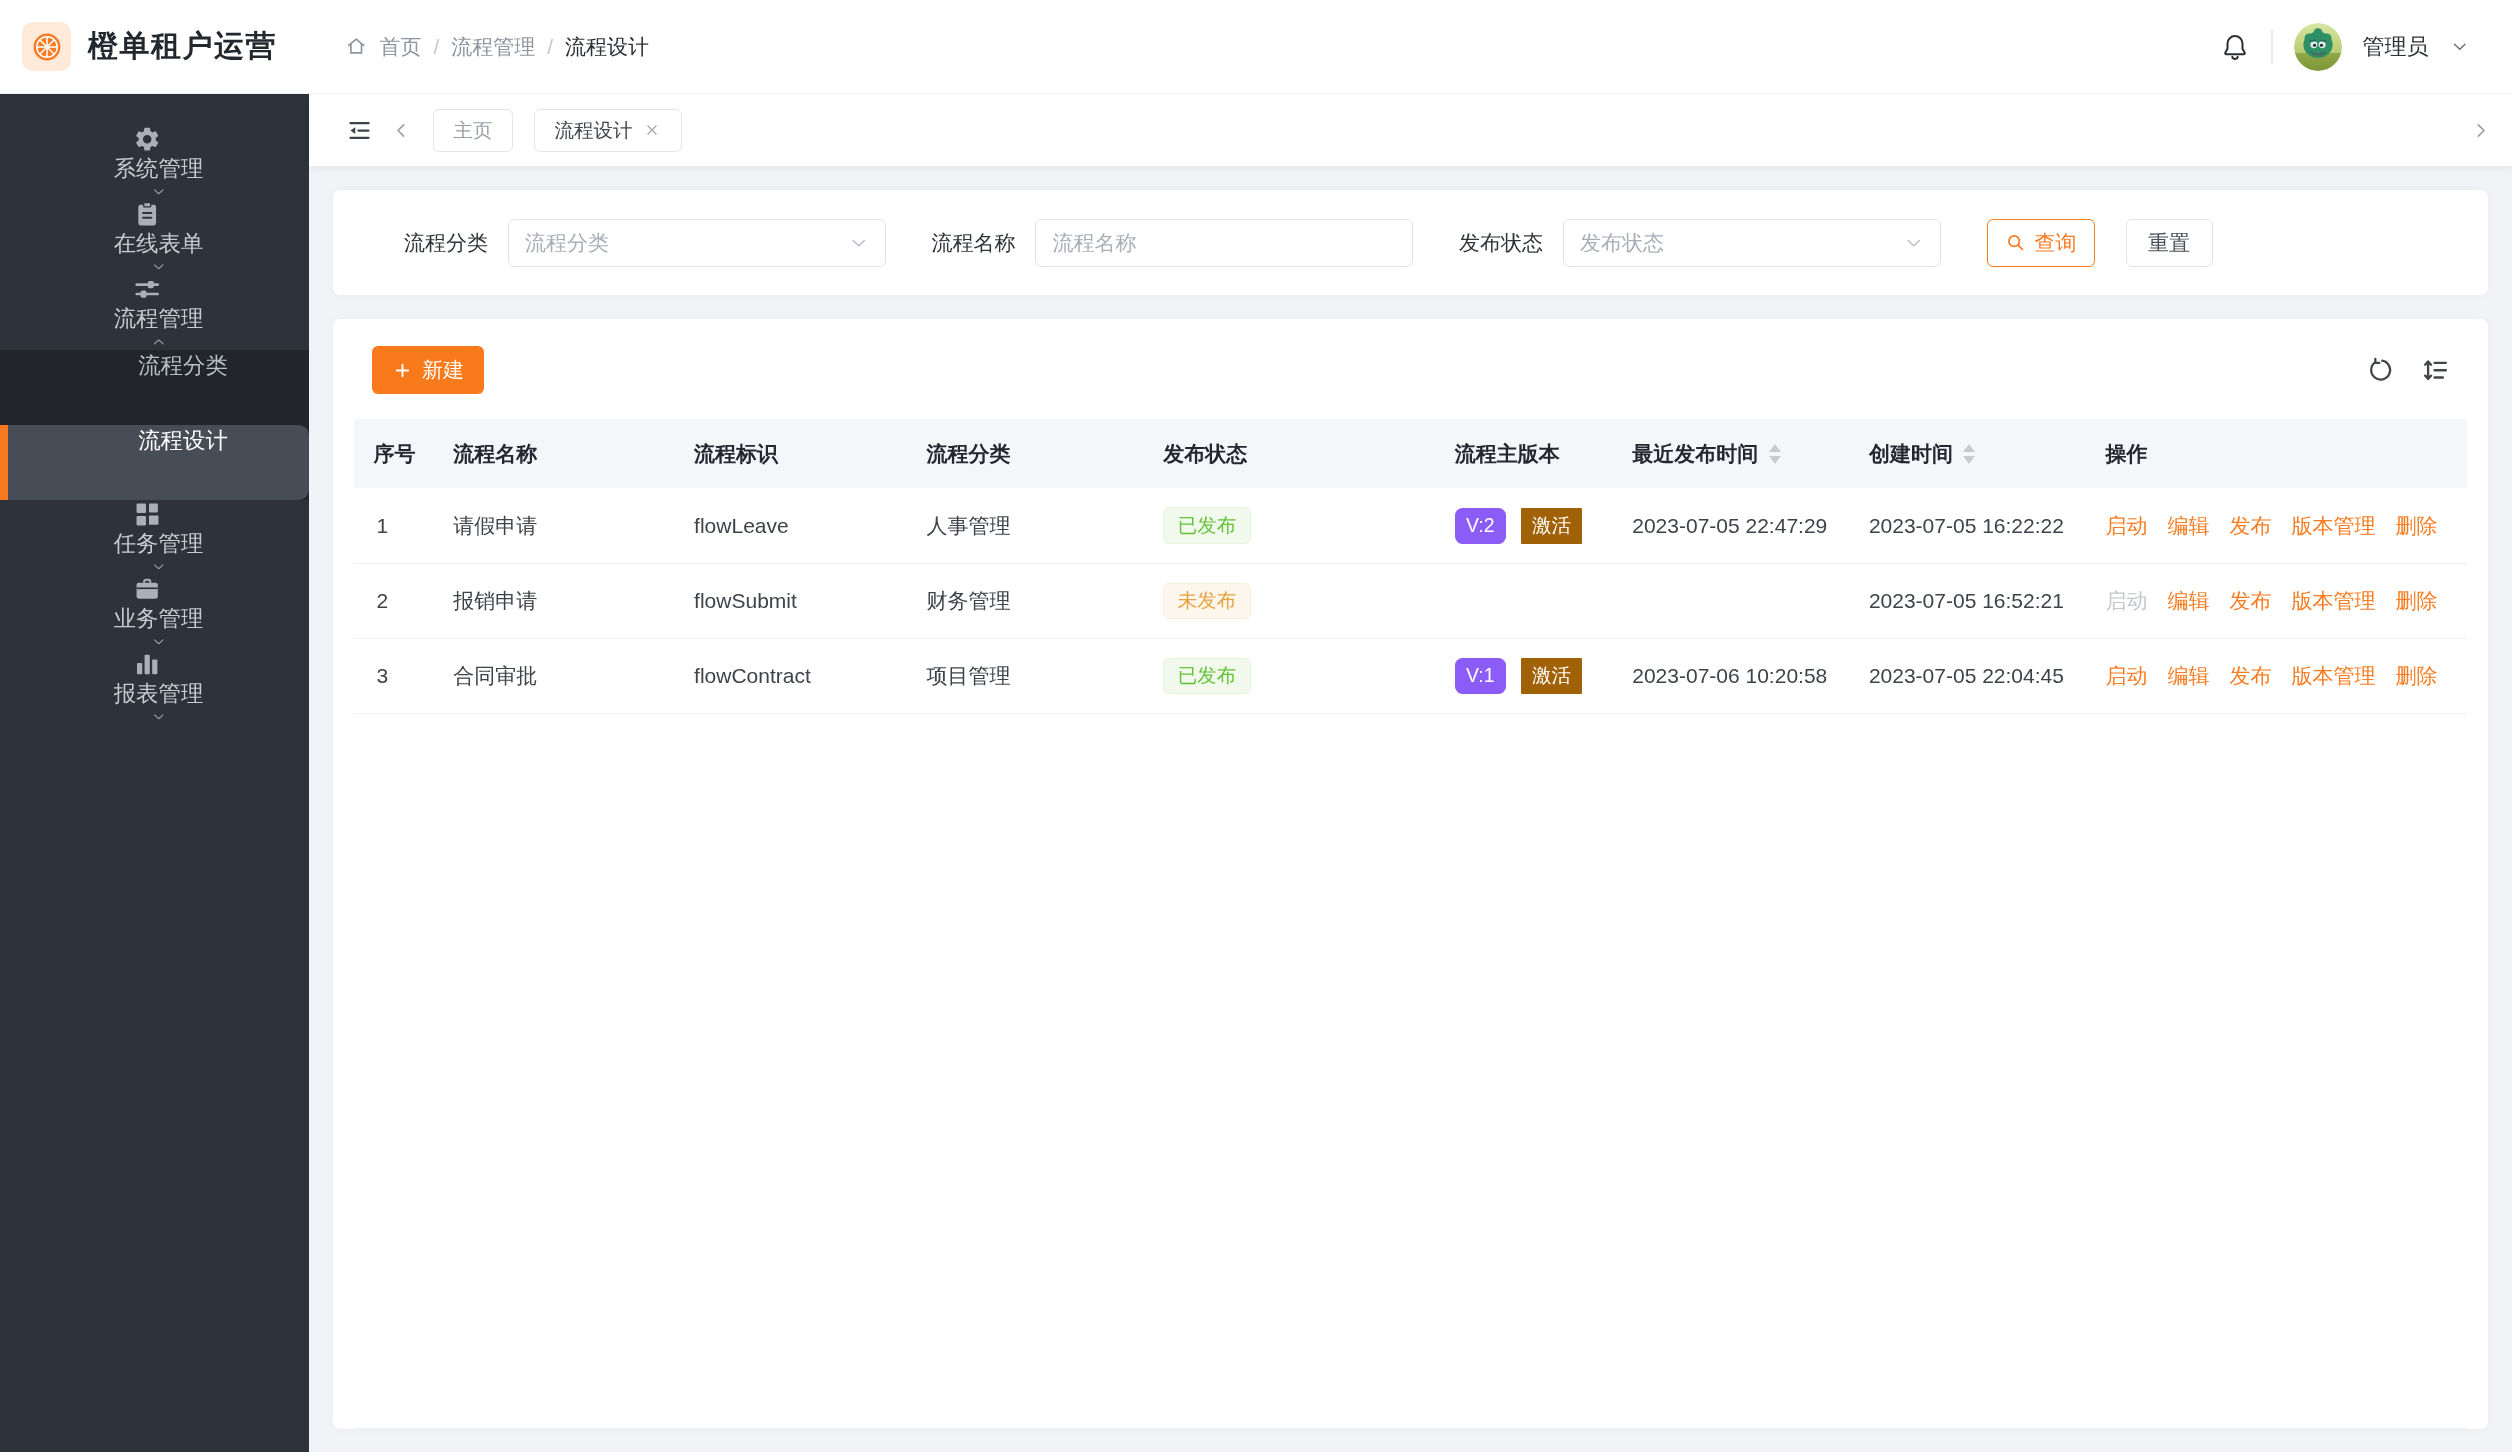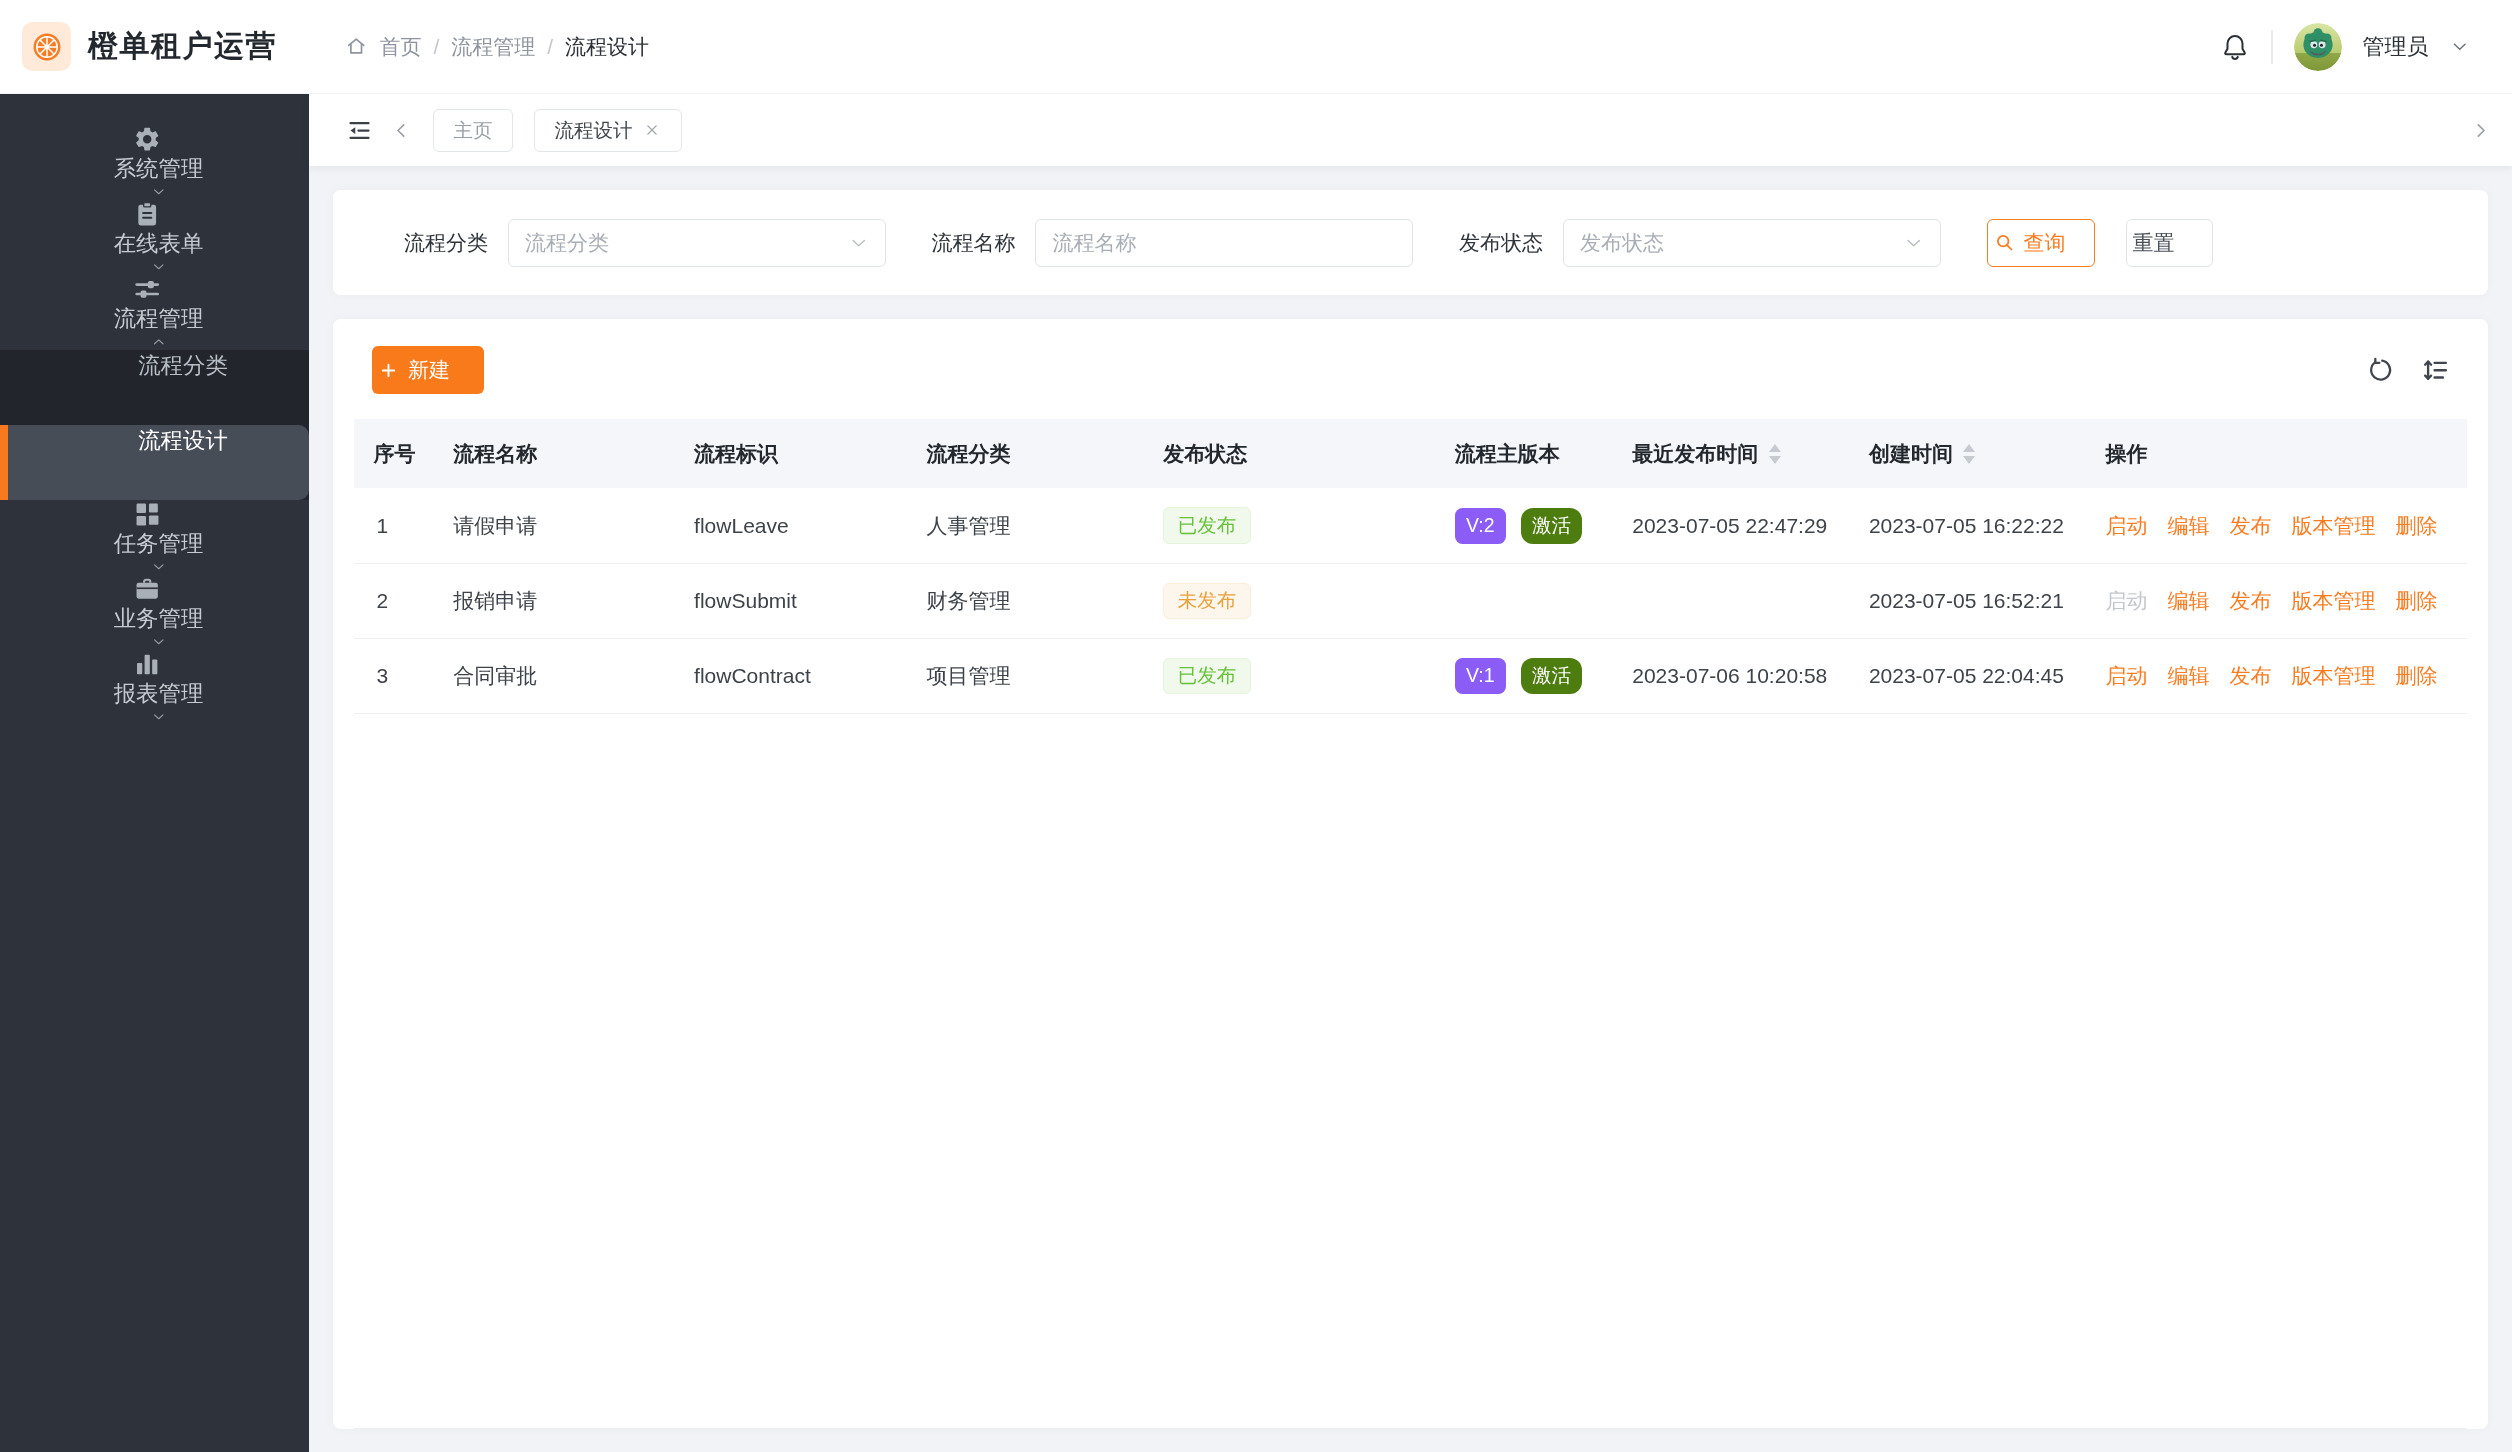--- a/index.html
+++ b/index.html
@@ -56,21 +56,21 @@
   .card { background:#fff; border-radius:7.5px; box-shadow:0 0 10.5px rgba(0,0,0,0.03); }
 
   .filter-card { flex:0 0 105px; display:flex; align-items:center; padding-left:71px; margin-bottom:24px; }
   .f-group { display:flex; align-items:center; margin-right:46px; }
   .f-label { font-size:21px; color:#2f343b; margin-right:19.5px; white-space:nowrap; }
   .select { width:378px; height:48px; border:1.5px solid #e0e4e9; border-radius:6px; display:flex; align-items:center; justify-content:space-between; padding:0 16.5px; cursor:pointer; background:#fff; }
   .select .ph { font-size:21px; color:#a9aeb6; }
   .sel-chev { color:#b9bec7; }
   .text-input { width:378px; height:48px; border:1.5px solid #e0e4e9; border-radius:6px; padding:0 16.5px; font-size:21px; color:#303133; outline:none; font-family:inherit; background:#fff; }
   .text-input::placeholder { color:#a9aeb6; }
-  .btn { display:flex; align-items:center; justify-content:flex-start; gap:9px; height:48px; border-radius:6px; font-size:21px; cursor:pointer; background:#fff; white-space:nowrap; }
+  .btn { display:flex; align-items:center; justify-content:center; gap:9px; height:48px; border-radius:6px; font-size:21px; cursor:pointer; background:#fff; white-space:nowrap; }
   .btn-search { width:108px; border:1.5px solid #f97c21; color:#f97c21; margin-right:31px; }
   .btn-reset { width:87px; border:1.5px solid #e0e4e9; color:#4a4f57; }
 
   .table-card { flex:1; display:flex; flex-direction:column; padding:27px 21px 0 21px; min-height:0; }
   .toolbar { display:flex; align-items:center; margin-bottom:25.4px; padding:0 18px 0 18px; }
   .btn-create { width:112px; height:48px; background:#f97a1b; border:none; color:#fff; }
   .toolbar-icons { margin-left:auto; display:flex; align-items:center; gap:24px; color:#41464d; }
   .toolbar-icons .tool-ic { cursor:pointer; }
 
   .table-wrap { flex:1; border-bottom:1.5px solid #eceef2; min-height:0; overflow:hidden; }
@@ -81,21 +81,21 @@
   .sort-group { display:inline-flex; flex-direction:column; gap:3.7px; }
   .caret-up { width:0; height:0; border-left:6.7px solid transparent; border-right:6.7px solid transparent; border-bottom:8.2px solid #c6cad1; }
   .caret-down { width:0; height:0; border-left:6.7px solid transparent; border-right:6.7px solid transparent; border-top:8.2px solid #c6cad1; }
   tbody td { height:75px; border-bottom:1.5px solid #eef0f4; font-size:21px; color:#3e434a; padding:0 10.5px; white-space:nowrap; }
   tbody td:first-child { padding-left:22.4px; }
 
   .tag { display:inline-block; font-size:19.5px; line-height:1; padding:7.5px 13.5px; border-radius:6px; }
   .tag.success { background:#f0f9eb; color:#67c23a; border:1.5px solid #e7f4dd; }
   .tag.warning { background:#fdf6ec; color:#e6a23c; border:1.5px solid #f9eedb; }
   .tag.version { background:#8b5cf6; color:#fff; border-radius:7.5px; padding:8.2px 11.2px; margin-right:15px; }
-  .tag.state   { background:#4d7c0f; color:#fff; border-radius:12px; padding:8.2px 11.2px; }
+  .tag.state   { background:#a16207; color:#fff; border-radius:1px; padding:8.2px 11.2px; }
 
   .link { color:#f97c21; margin-right:20px; cursor:pointer; }
   .link:last-child { margin-right:0; }
   .link.disabled { color:#c3c7cd; cursor:not-allowed; }
 
   .pagination { height:76px; display:flex; align-items:center; justify-content:flex-end; gap:27px; padding-right:4.5px; font-size:21px; color:#4a4f57; }
   .pg-chev { color:#b6bac2; cursor:pointer; }
   .page-num { color:#f97c21; cursor:pointer; }
   .page-size { width:115px; height:43px; border:1.5px solid #e0e4e9; border-radius:6px; display:flex; align-items:center; justify-content:center; gap:13.5px; font-size:19.5px; color:#4a4f57; cursor:pointer; background:#fff; }
 </style>

